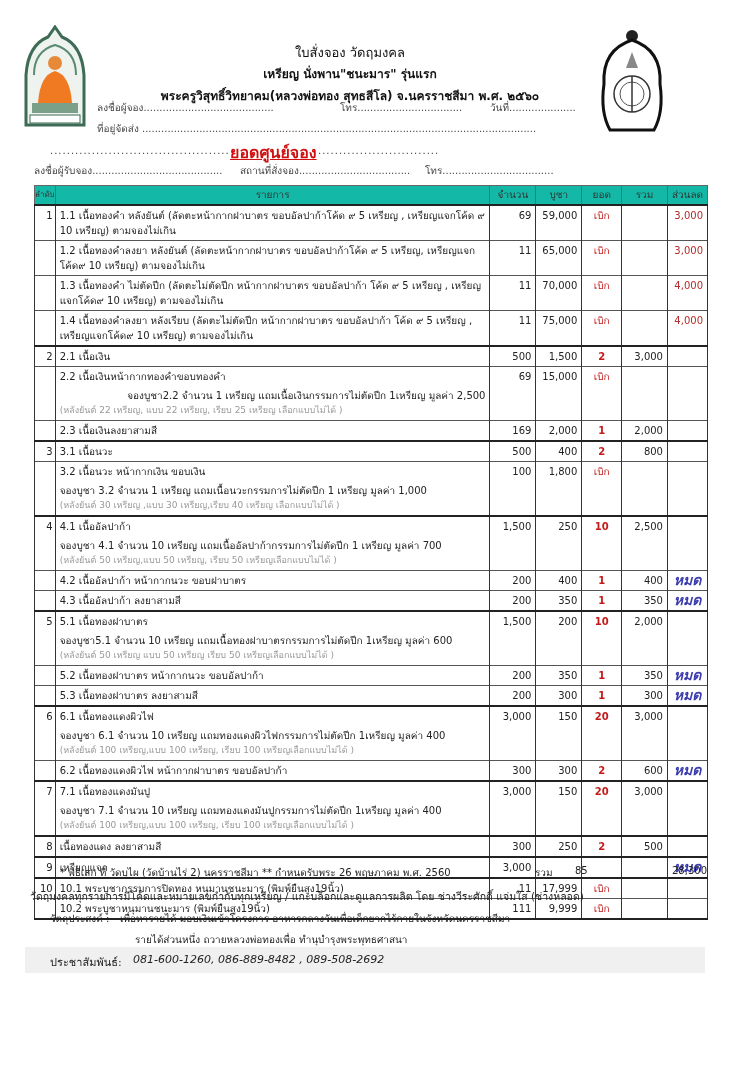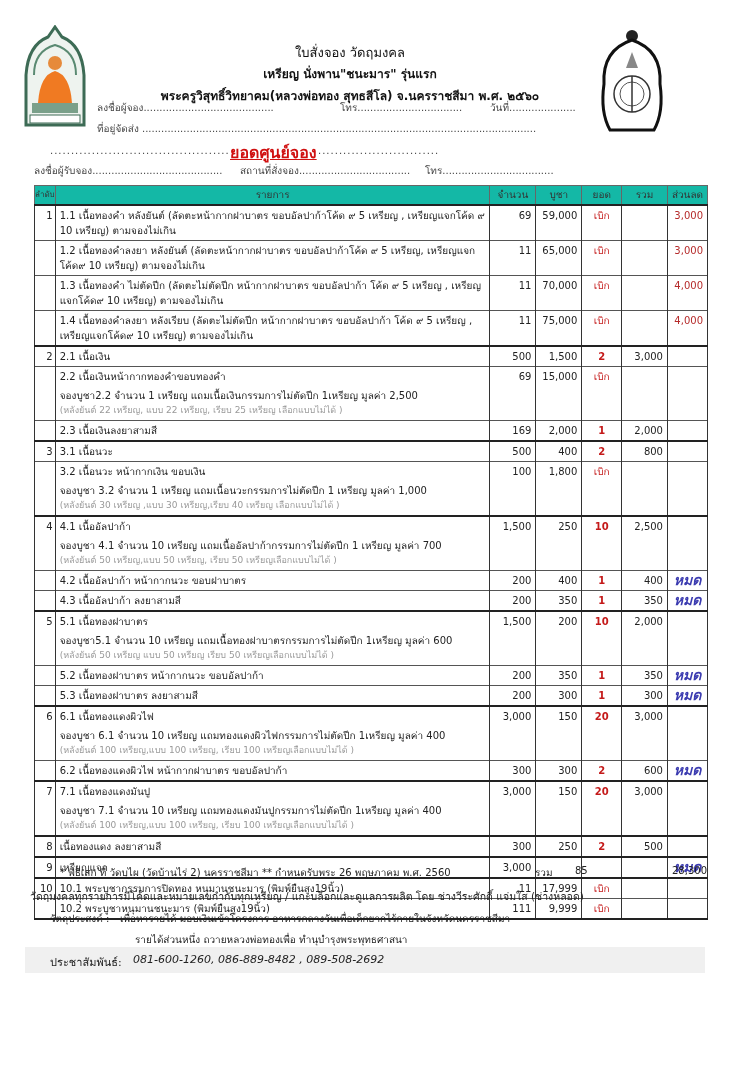--- a/index.html
+++ b/index.html
@@ -138,21 +138,21 @@
         <td class="num">500</td>
         <td class="num">1,500</td>
         <td class="red">2</td>
         <td class="num">3,000</td>
         <td class="disc"></td>
       </tr>
       <tr class="thin">
         <td class="grp"></td>
         <td class="">
           <div>2.2 เนื้อเงินหน้ากากทองคำขอบทองคำ</div>
-          <div style="margin-top: 4px;">จองบูชา2.2 จำนวน 1 เหรียญ แถมเนื้อเงินกรรมการไม่ตัดปีก 1เหรียญ มูลค่า 2,500</div>
+          <div style="margin-top: 4px; text-align: right;">จองบูชา2.2 จำนวน 1 เหรียญ แถมเนื้อเงินกรรมการไม่ตัดปีก 1เหรียญ มูลค่า 2,500</div>
           <div class="gray">(หลังยันต์ 22 เหรียญ, แบบ 22 เหรียญ, เรียบ 25 เหรียญ เลือกแบบไม่ได้ )</div>
         </td>
         <td class="num">69</td>
         <td class="num">15,000</td>
         <td class="redtxt">เบิก</td>
         <td class="num"></td>
         <td class="disc"></td>
       </tr>
       <tr class="thin">
         <td class="grp"></td>

